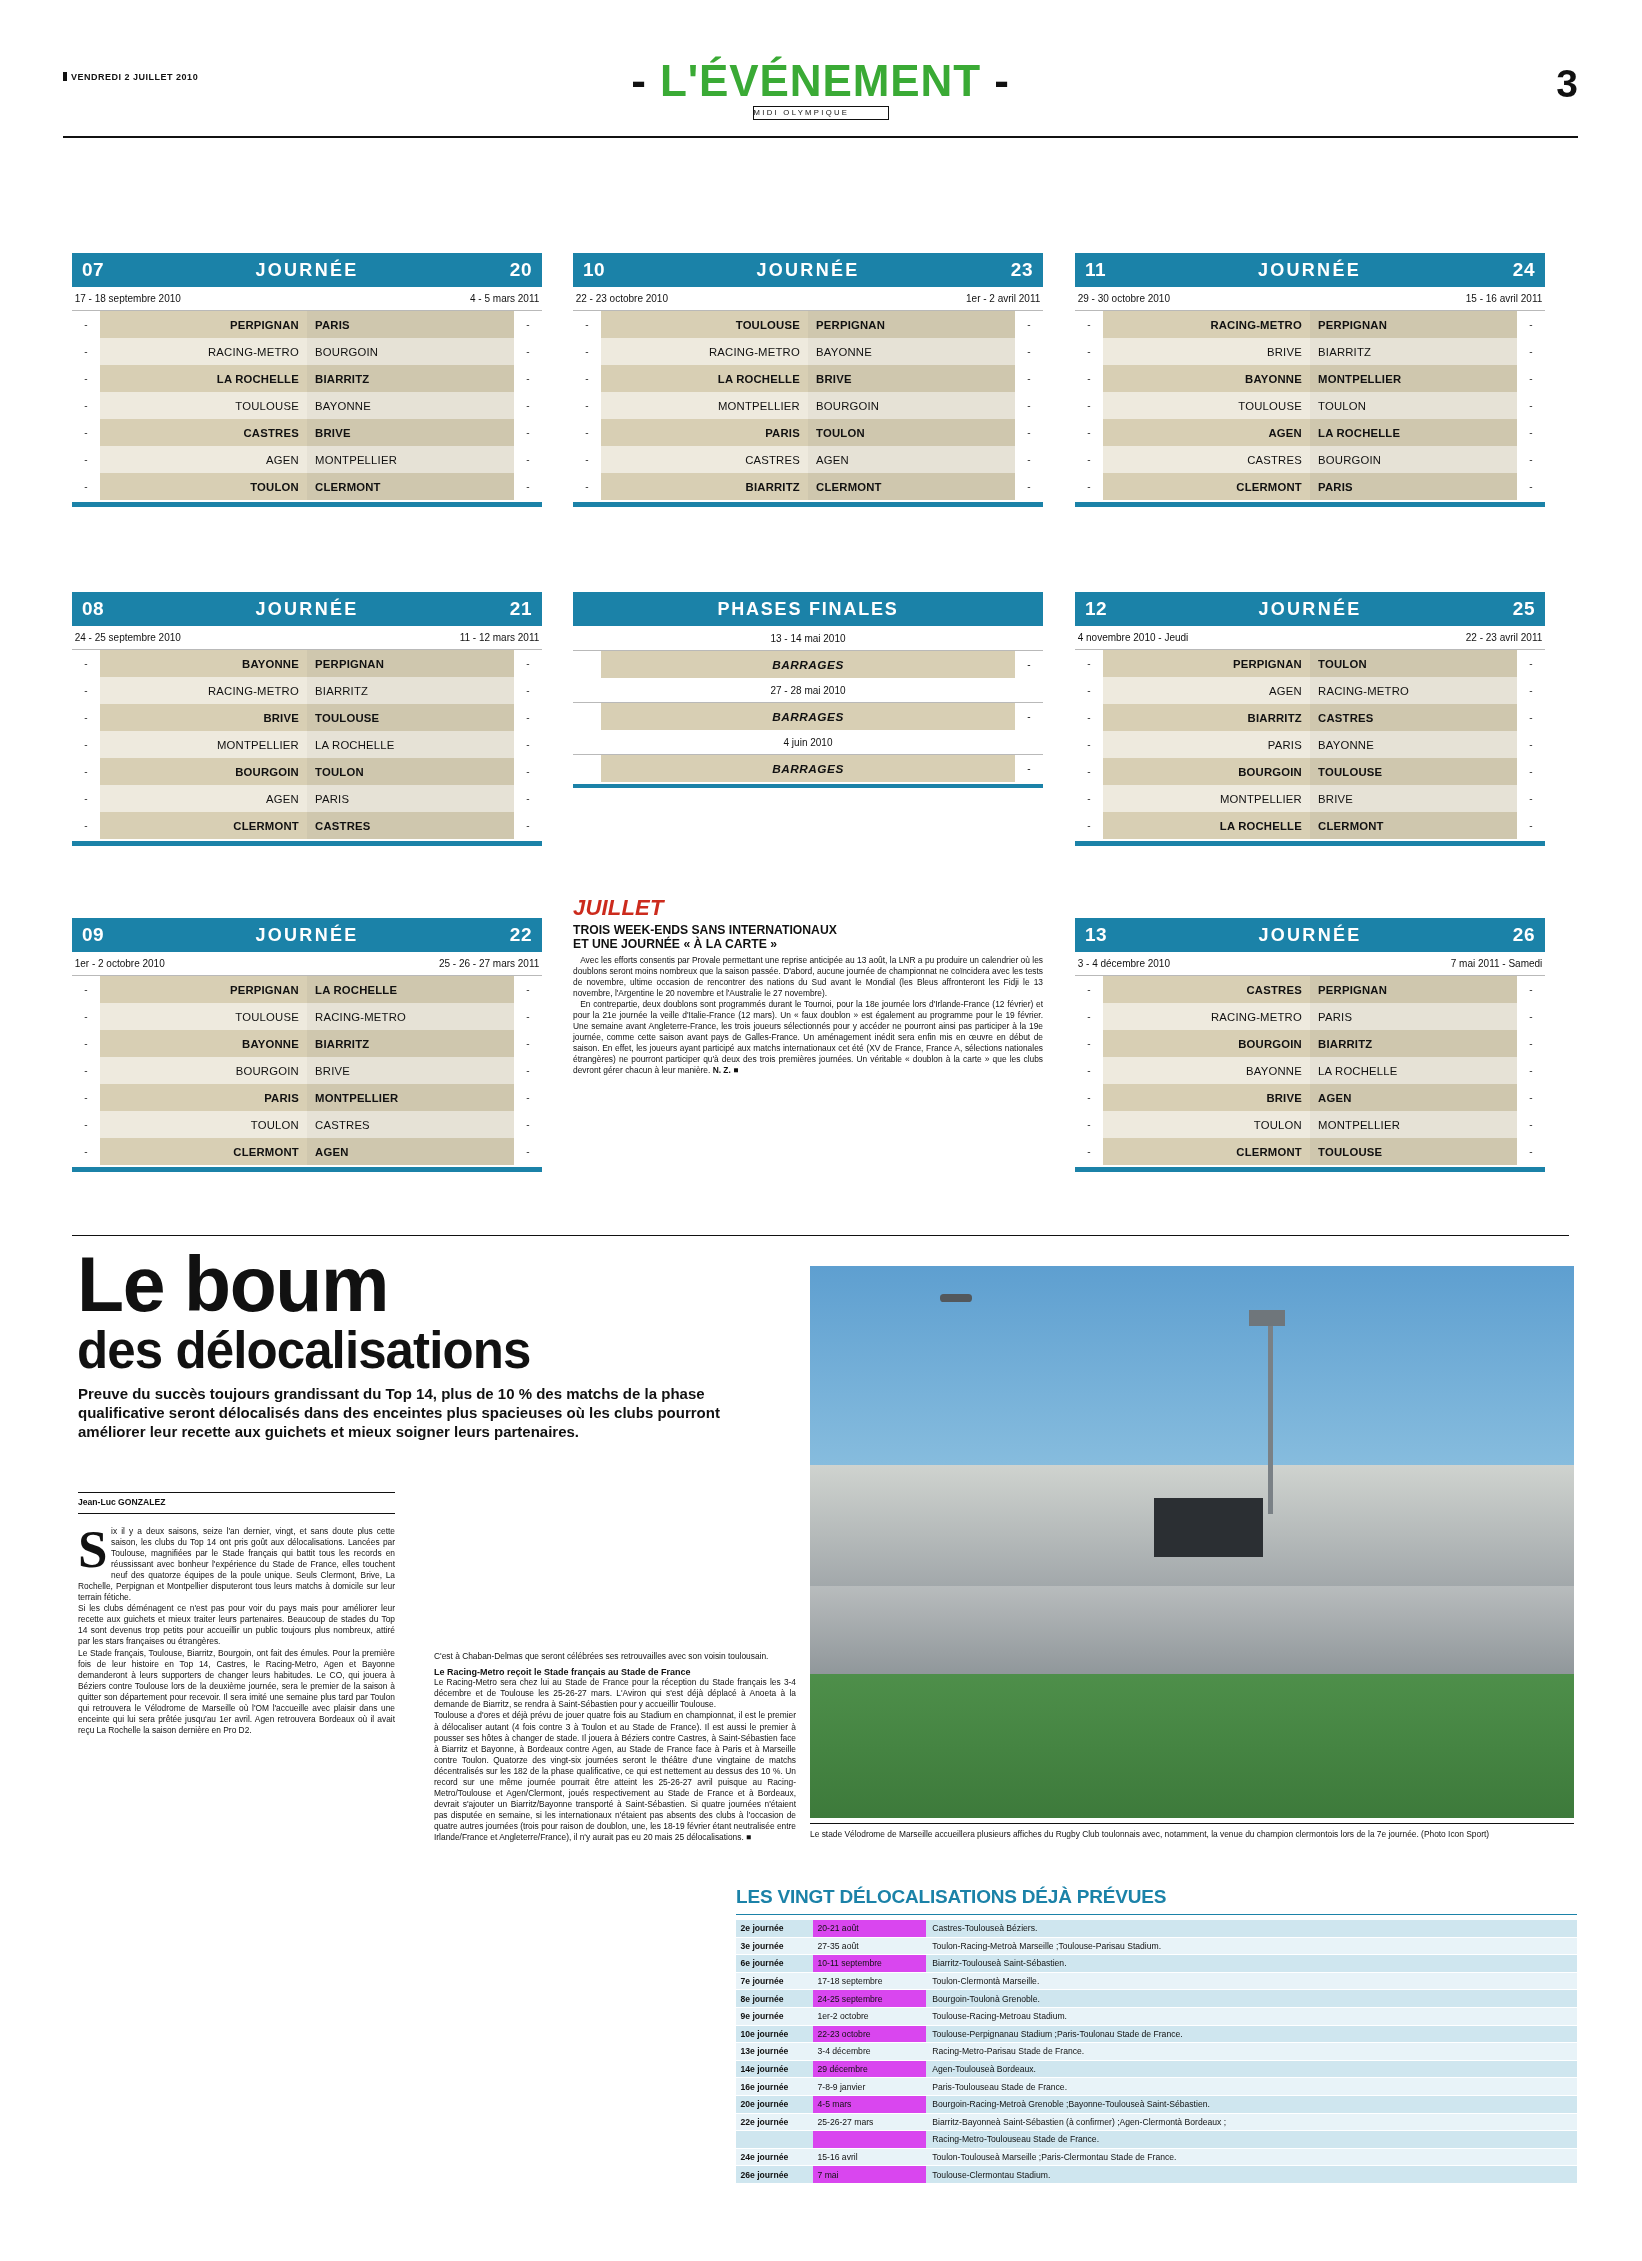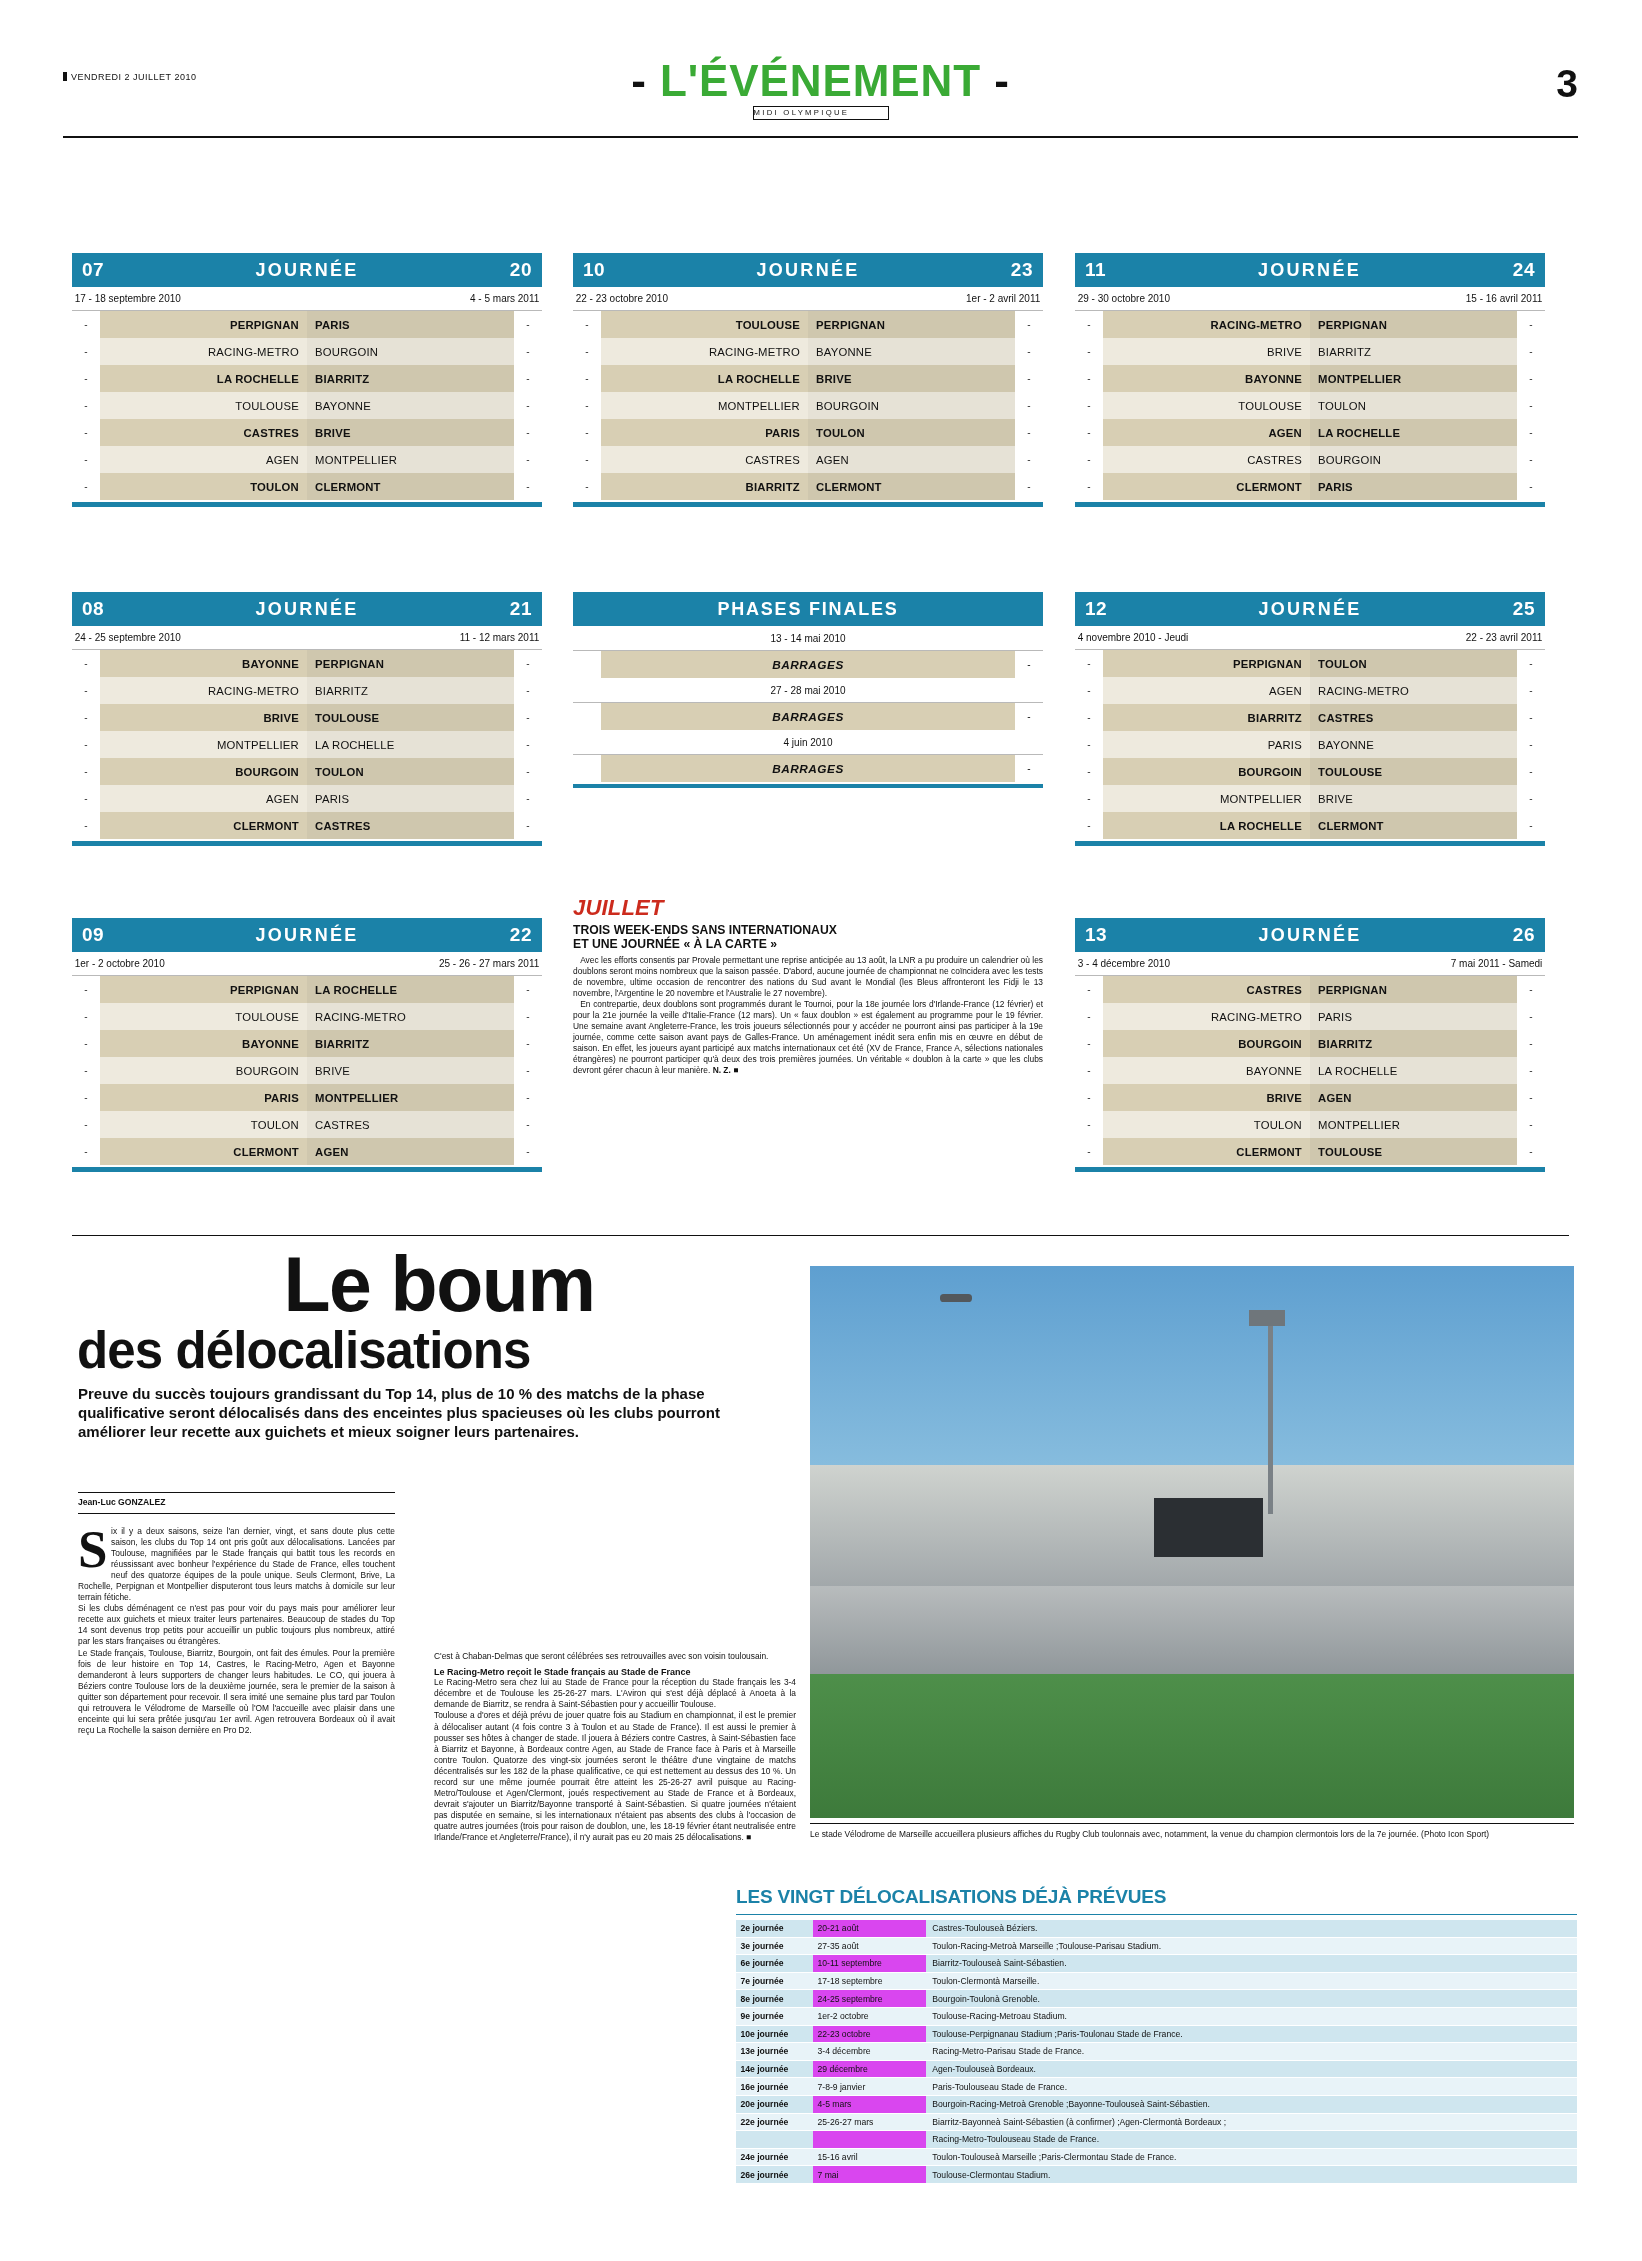--- a/index.html
+++ b/index.html
@@ -10,21 +10,21 @@
     background: #ffffff;
     font-family: "Liberation Sans", sans-serif;
     color: #111;
     position: relative;
     overflow: hidden;
   }
   .page { position: relative; width: 1643px; height: 2326px; padding: 0; }
 
   
   .masthead { position:absolute; left:63px; top:59px; width:1515px; height:72px; }
-  .md-date { position:absolute; left:0; top:12.7px; font-size:9px; letter-spacing:0.5px; font-weight:normal; color:#111; }
+  .md-date { position:absolute; left:0; top:12.7px; font-size:9px; letter-spacing:0.5px; font-weight:bold; color:#111; }
   .md-date:before { content:""; display:inline-block; width:3.6px; height:8.1px; background:#111; margin-right:4.5px; vertical-align:-0.9px;}
   .md-center { position:absolute; left:0; right:0; top:0; text-align:center; }
   .md-title { font-size:44px; font-weight:bold; letter-spacing:0.9px; color:#3aaa35; font-family:"Liberation Sans", sans-serif; line-height:1.0; }
   .md-title .dash { color:#111; font-weight:bold; }
   .md-sub { margin:2.7px auto 0 auto; width:136px; border:0.7px solid #111; font-size:7.7px; letter-spacing:2.3px; text-align:left; padding:1.8px 0 1.4px 0; }
   .md-page { position:absolute; right:0; top:4.5px; font-size:39px; font-weight:bold; color:#111; line-height:1; }
   .md-rule { position:absolute; left:63px; top:136px; width:1515px; height:1.8px; background:#111; }
 
   
   .block { position:absolute; width:470px; }
@@ -540,21 +540,21 @@
       <div>ET UNE JOURNÉE « À LA CARTE »</div>
     </div>
     <div class="db-body">
       <p>Avec les efforts consentis par Provale permettant une reprise anticipée au 13 août, la LNR a pu produire un calendrier où les doublons seront moins nombreux que la saison passée. D'abord, aucune journée de championnat ne coïncidera avec les tests de novembre, ultime occasion de rencontrer des nations du Sud avant le Mondial (les Bleus affronteront les Fidji le 13 novembre, l'Argentine le 20 novembre et l'Australie le 27 novembre).</p>
       <p><span>En contrepartie, deux doublons sont programmés durant le Tournoi, pour la 18e journée lors d'Irlande-France (12 février) et pour la 21e journée la veille d'Italie-France (12 mars). Un « faux doublon » est également au programme pour le 19 février. Une semaine avant Angleterre-France, les trois joueurs sélectionnés pour y accéder ne pourront ainsi pas participer à la 19e journée, comme cette saison avant pays de Galles-France. Un aménagement inédit sera enfin mis en œuvre en début de saison. En effet, les joueurs ayant participé aux matchs internationaux cet été (XV de France, France A, sélections nationales étrangères) ne pourront participer qu'à deux des trois premières journées. Un véritable « doublon à la carte » que les clubs devront gérer chacun à leur manière.</span> <b>N. Z. ■</b></p>
     </div>
   </div>
 
   <div class="sep-rule" style="left:72px; top:1235px; width:1497px; height:1.4px;"></div>
 
-  <div class="feat-title1" style="left:77px; top:1248px; width:724px;text-align:center;">Le boum</div>
+  <div class="feat-title1" style="left:77px; top:1248px; width:724px;">Le boum</div>
   <div class="feat-title2" style="left:77px; top:1325px; width:724px;">des délocalisations</div>
   <div class="feat-standfirst" style="left:78px; top:1384px; width:706px;">Preuve du succès toujours grandissant du Top 14, plus de 10 % des matchs de la phase qualificative seront délocalisés dans des enceintes plus spacieuses où les clubs pourront améliorer leur recette aux guichets et mieux soigner leurs partenaires.</div>
 
   <div class="byline" style="left:78px; top:1497px;">Jean-Luc GONZALEZ</div>
   <div class="byline-rule" style="left:78px; top:1492px; width:317px;"></div>
   <div class="byline-rule" style="left:78px; top:1513px; width:317px;"></div>
 
   <div class="col" style="left:78px; top:1526px; width:317px;">
     <p><span class="dropcap">S</span><span>ix il y a deux saisons, seize l'an dernier, vingt, et sans doute plus cette saison, les clubs du Top 14 ont pris goût aux délocalisations. Lancées par Toulouse, magnifiées par le Stade français qui battit tous les records en réussissant avec bonheur l'expérience du Stade de France, elles touchent neuf des quatorze équipes de la poule unique. Seuls Clermont, Brive, La Rochelle, Perpignan et Montpellier disputeront tous leurs matchs à domicile sur leur terrain fétiche.</span></p>
     <p>Si les clubs déménagent ce n'est pas pour voir du pays mais pour améliorer leur recette aux guichets et mieux traiter leurs partenaires. Beaucoup de stades du Top 14 sont devenus trop petits pour accueillir un public toujours plus nombreux, attiré par les stars françaises ou étrangères.</p>

